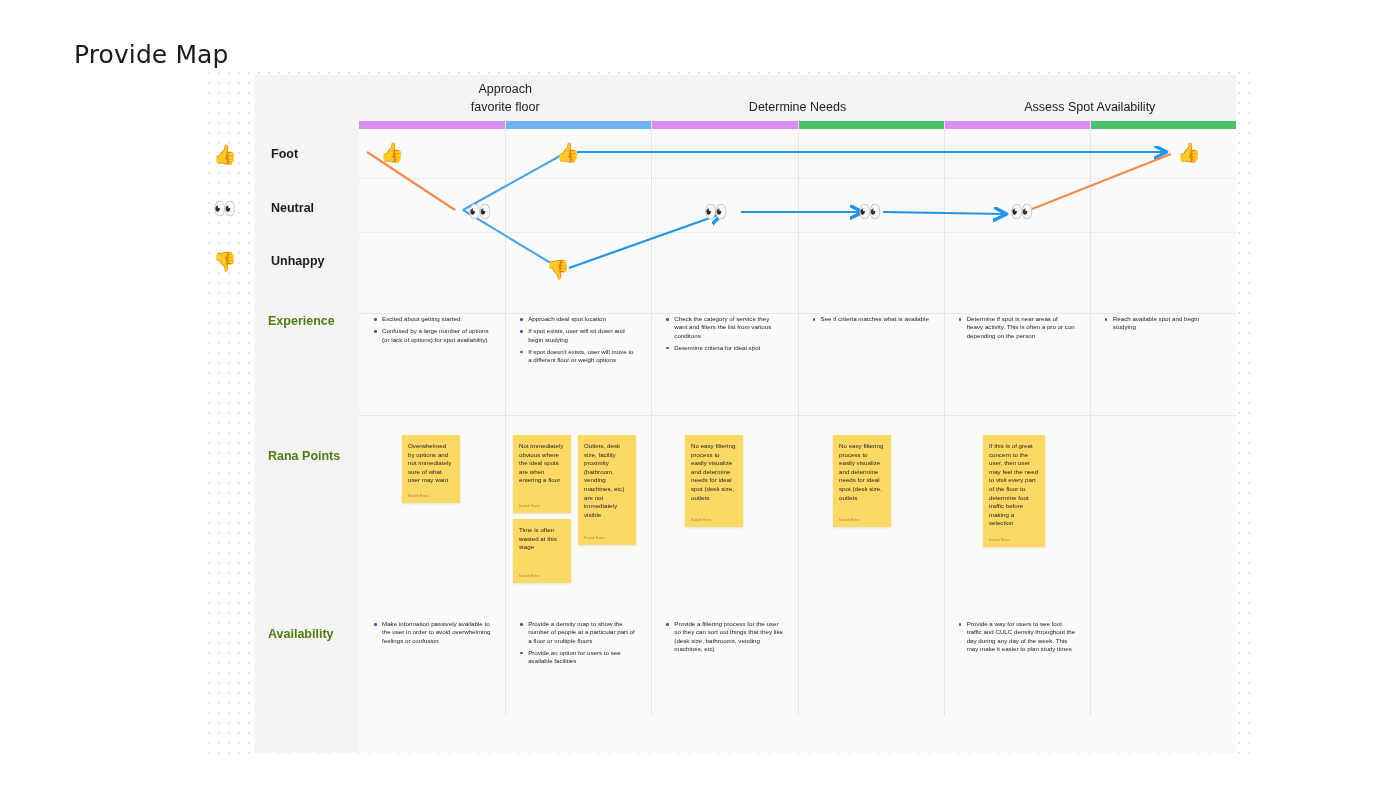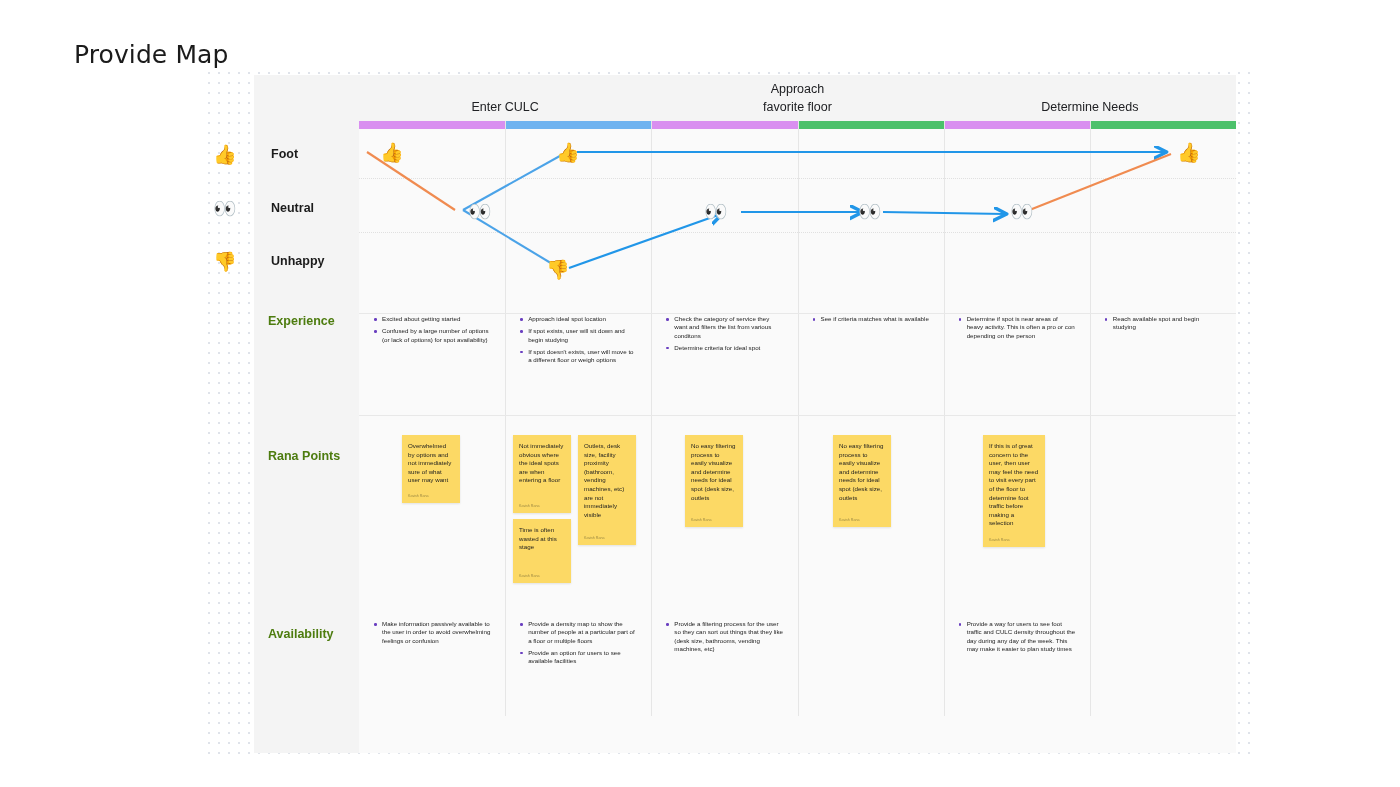--- a/index.html
+++ b/index.html
@@ -231,27 +231,27 @@
 <div id="dot-canvas"></div>
 
 <div id="page-title">Provide Map</div>
 
 <div id="board">
   <div id="board-bg"></div>
   <div id="rowlabel-col"></div>
 
   <div id="header-strip">
     <div class="stage-head">
-      <div class="stage-head-label">Enter CULC</div>
-    </div>
-    <div class="stage-head">
       <div class="stage-head-label">Approach<br>favorite floor</div>
     </div>
     <div class="stage-head">
       <div class="stage-head-label">Determine Needs</div>
+    </div>
+    <div class="stage-head">
+      <div class="stage-head-label">Assess Spot Availability</div>
     </div>
   </div>
 
   <div id="color-bar">
     <div class="color-seg" style="background: rgb(217, 143, 240);"></div>
     <div class="color-seg" style="background: rgb(111, 179, 240);"></div>
     <div class="color-seg" style="background: rgb(217, 143, 240);"></div>
     <div class="color-seg" style="background: rgb(76, 193, 107);"></div>
     <div class="color-seg" style="background: rgb(217, 143, 240);"></div>
     <div class="color-seg" style="background: rgb(76, 193, 107);"></div>

